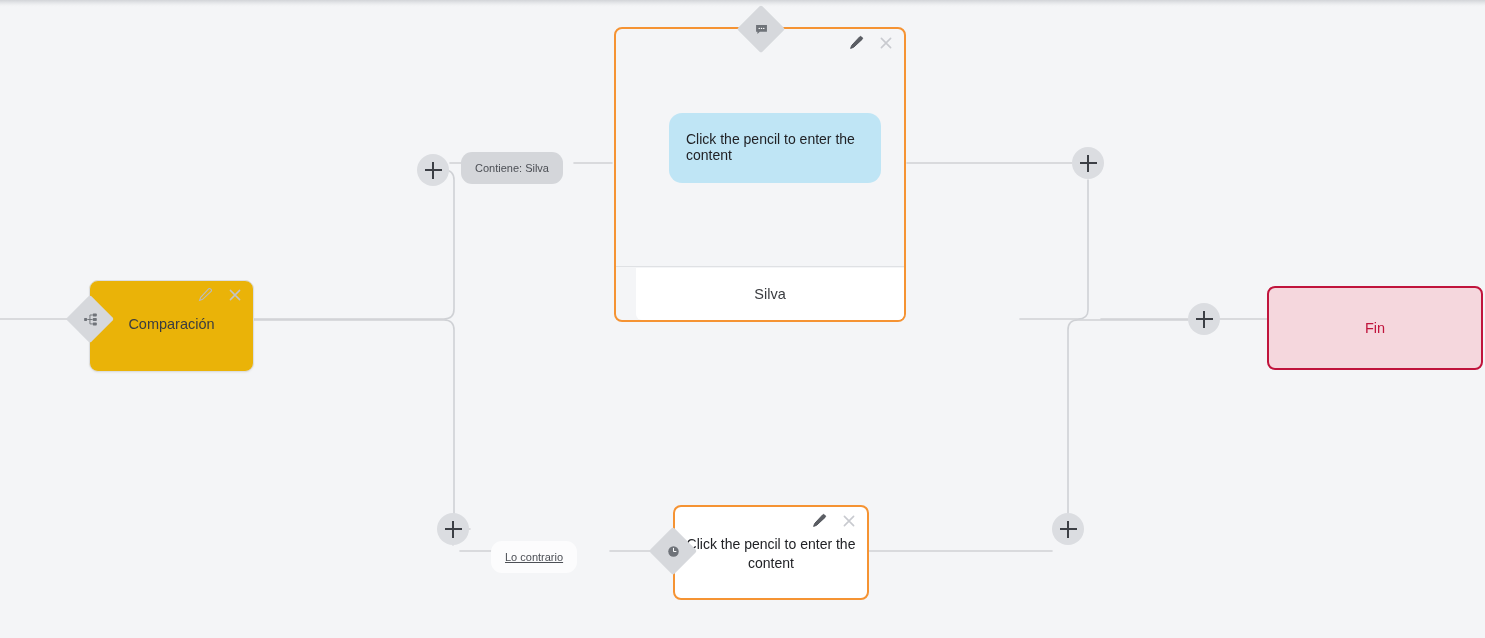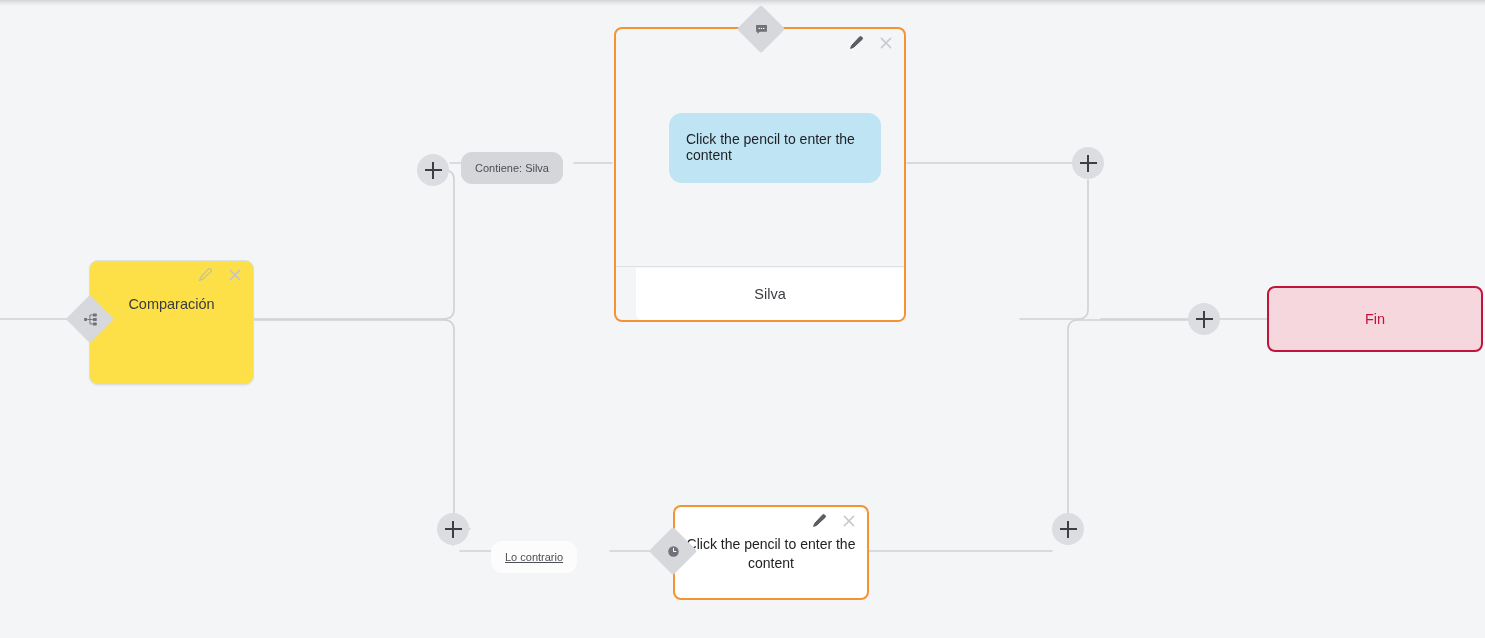--- a/index.html
+++ b/index.html
@@ -55,24 +55,24 @@
     width: 16px;
     height: 16px;
     display: block;
     cursor: pointer;
   }
   .icon-btn svg { display: block; }
 
   
   #node-comparacion {
     left: 89px;
-    top: 260px;
+    top: 280px;
     width: 165px;
-    height: 125px;
-    background: #fde047;
+    height: 92px;
+    background: #eab308;
     border: 1px solid #dcdee1;
     border-radius: 9px;
     box-shadow: 0 1px 2px rgba(0,0,0,0.05);
   }
   #node-comparacion .body {
     position: absolute;
     left: 0; right: 0;
     top: 30px;
     text-align: center;
     color: #3a3c40;
@@ -144,21 +144,21 @@
     color: #212226;
     font-size: 14px;
     line-height: 19px;
   }
 
   
   #node-fin {
     left: 1267px;
     top: 286px;
     width: 216px;
-    height: 66px;
+    height: 84px;
     background: #f5d7dd;
     border: 2px solid #c0143c;
     border-radius: 8px;
     display: flex;
     align-items: center;
     justify-content: center;
   }
   #node-fin .label {
     color: #c0143c;
     font-size: 14.5px;

